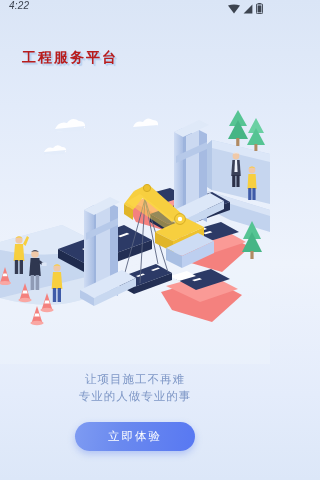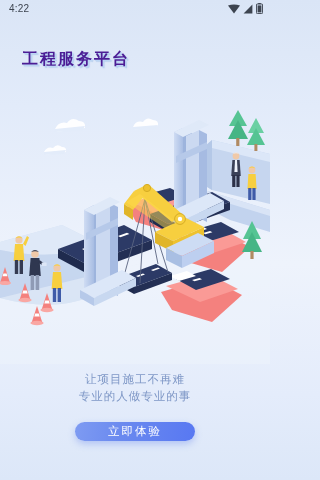--- a/index.html
+++ b/index.html
@@ -6,34 +6,35 @@
   html,body { width:270px; height:480px; overflow:hidden; }
   body {
     font-family:"Liberation Sans", sans-serif;
     background:linear-gradient(180deg,#dae5f6 0%,#e2ebfa 22%,#eef3fc 55%,#e4ecfb 82%,#dce7f8 100%);
     position:relative;
   }
 
   
   .statusbar{
     position:absolute; top:0; left:0; width:270px; height:17px;
-    display:flex; align-items:center; justify-content:space-between;
+    display:flex; justify-content:space-between;
     padding:0 7px 0 9px;
+    font-style:italic;
   }
   .sb-time{ font-size:10px; color:#3d4450; letter-spacing:.2px; }
   .sb-icons{ display:flex; align-items:center; gap:3px; }
   .sb-icons svg{ display:block; }
 
   
   .title-wrap{
     position:absolute; top:49px; left:22px;
   }
   .title{
-    font-size:16px; font-weight:bold; letter-spacing:2px;
-    color:#4c1d95;
+    font-size:14px; font-weight:bold; letter-spacing:2px;
+    color:#b91c1c;
     text-shadow:1px 1px 0 #bcd6f5, 2px 2px 1px rgba(150,185,230,.55);
     font-family:"DejaVu Sans","Liberation Sans",sans-serif;
     white-space:nowrap;
   }
 
   
   .art{
     position:absolute; top:92px; left:0; width:270px; height:272px;
   }
   .art svg{ display:block; width:270px; height:272px; }
@@ -42,21 +43,21 @@
   .tagline{
     position:absolute; top:371px; left:0; width:270px;
     text-align:center; line-height:17px;
     font-size:11.5px; color:#7e97c6; letter-spacing:1px;
     font-family:"DejaVu Sans","Liberation Sans",sans-serif;
   }
   .tagline div{ white-space:nowrap; }
 
   .cta{
     position:absolute; top:422px; left:75px;
-    width:120px; height:19px; border:none; border-radius:15px;
+    width:120px; height:29px; border:none; border-radius:15px;
     background:linear-gradient(100deg,#7e9bf2 0%,#6a89ef 40%,#5878f2 100%);
     color:#ffffff; font-size:11.5px; letter-spacing:2px;
     font-family:Liberation Sans, sans-serif;
     box-shadow:0 3px 7px rgba(90,124,235,.35);
     cursor:pointer;
   }
 </style>
 </head>
 <body>
 

